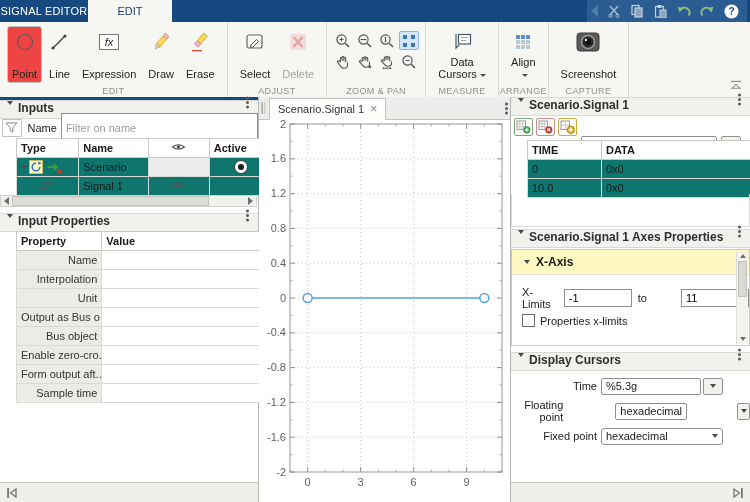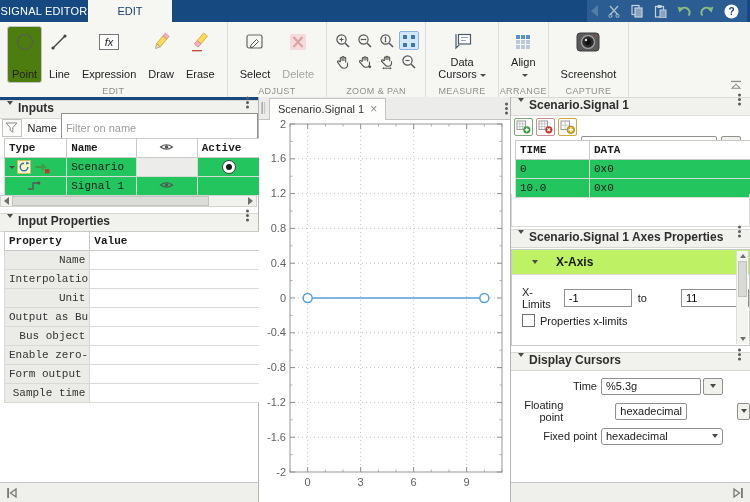--- a/index.html
+++ b/index.html
@@ -22,21 +22,21 @@
   .ribbon{position:absolute;left:0;top:22px;width:750px;height:75px;background:#f6f6f3;
           border-bottom:1px solid #cfcfcb;display:flex;}
   .rsec{position:relative;display:flex;align-items:flex-start;padding:3px 6px 12px 6px;
         border-right:1px solid #dcdcd8;}
   .rsec-label{position:absolute;left:0;right:0;bottom:1px;text-align:center;
         font-size:9px;color:#8f8f8c;letter-spacing:.4px;white-space:nowrap;}
   .rbtn{display:flex;flex-direction:column;align-items:center;justify-content:space-between;
         height:50px;padding:3px 4px 2px 4px;margin:1px;border:1px solid transparent;border-radius:3px;
         font-size:11px;color:#222;text-align:center;}
   .rbtn .ric{height:24px;display:flex;align-items:center;}
-  .rbtn.selected{background:#4d7c0f;border-color:#c2c2bf;}
+  .rbtn.selected{background:#ef4444;border-color:#c2c2bf;}
   .rbtn.disabled{color:#a4a4a2;}
   .blbl{line-height:12px;}
   .zgrid{display:grid;grid-template-columns:repeat(4,20px);grid-auto-rows:19px;gap:2px;margin-top:6px;}
   .zbtn{display:flex;align-items:center;justify-content:center;border:1px solid transparent;border-radius:2px;}
   .zbtn.selected{background:#d2e7f9;border-color:#8ab4dd;}
   .caret-down{width:0;height:0;border-left:3.5px solid transparent;border-right:3.5px solid transparent;
         border-top:4px solid #4a4a4a;display:inline-block;vertical-align:middle;}
   .caret-down.tiny{border-left-width:3px;border-right-width:3px;border-top-width:3.5px;margin-left:3px;}
   .minimize-ribbon{position:absolute;right:8px;bottom:4px;}
 
@@ -56,21 +56,21 @@
 
   
   .focus-bar{position:absolute;left:0;top:0;right:0;height:3px;background:#16497f;}
   .filter-row{position:absolute;left:0;top:21px;height:20px;width:100%;display:flex;align-items:center;}
   .tool-btn{width:20px;height:18px;margin-left:2px;border:1px solid #c2c2bf;background:#fbfbfa;
             display:inline-flex;align-items:center;justify-content:center;box-sizing:border-box;}
   .filter-lbl{font-size:11px;margin:0 4px 0 6px;color:#222;}
   .filter-input{width:192px;height:14px;border:1px solid #8f8f8c;font-size:11px;padding:7px 4px;
             font-family:"Liberation Sans",sans-serif;color:#222;}
   .filter-input::placeholder{color:#9b9b98;}
-  table.grid-tbl{border-collapse:collapse;table-layout:fixed;position:absolute;left:4px;background:#22c55e;font-family:Liberation Mono, monospace;}
+  table.grid-tbl{border-collapse:collapse;table-layout:fixed;position:absolute;left:16px;background:#0f766e;}
   table.grid-tbl td{border:1px solid #d9d9d6;height:18px;font-size:11px;padding:0 4px;overflow:hidden;
             white-space:nowrap;}
   tr.thead td{font-weight:bold;background:#fff;border-color:#c9c9c6;}
   td.c{text-align:center;}
   td.dim{background:#ececea;}
   .type-cell{display:flex;align-items:center;gap:2px;}
   .radio{width:12px;height:12px;border:1px solid #3c3c3c;border-radius:50%;display:inline-flex;
          align-items:center;justify-content:center;background:#fff;}
   .radio-dot{width:6px;height:6px;border-radius:50%;background:#1a1a1a;}
   .hscroll{position:absolute;left:0;top:98px;width:257px;height:12px;background:#f1f1ee;
@@ -103,22 +103,22 @@
   .rp-btn.del{border:1px solid #c98f8f;}
   .rp-btn.ins{border:1px solid #cfa93e;}
   .combo{height:17px;border:1px solid #8f8f8c;background:#fff;font-size:11px;display:flex;
          align-items:center;padding:0 4px;box-sizing:border-box;border-radius:2px;}
   .combo-btn{height:17px;width:20px;border:1px solid #8f8f8c;background:#f1f1ee;border-radius:2px;
          display:flex;align-items:center;justify-content:center;box-sizing:border-box;margin-left:2px;}
   .rp-combo{position:absolute;left:70px;top:21px;width:136px;}
   .rp-combo-btn{position:absolute;left:208px;top:21px;}
   .tbl-empty{position:absolute;left:0;top:97px;width:237px;height:32px;border:1px solid #d9d9d6;border-top:none;}
   .axes-box{position:absolute;left:0;top:152px;width:237px;height:95px;border:1px solid #c9c9c6;background:#fff;}
-  .xaxis-hdr{height:24px;border-bottom:1px solid #ddddda;background:#bef264;display:flex;align-items:center;
-         gap:18px;padding:0 20px;font-weight:bold;font-size:12px;}
+  .xaxis-hdr{height:24px;border-bottom:1px solid #ddddda;background:#fef9c3;display:flex;align-items:center;
+         gap:6px;padding:0 12px;font-weight:bold;font-size:12px;}
   .xlim-row{position:absolute;left:0;top:38px;height:20px;display:flex;align-items:center;font-size:11px;}
   .num-input{width:58px;height:14px;border:1px solid #8f8f8c;font-size:11px;padding:1px 4px;
          font-family:"Liberation Sans",sans-serif;margin-left:28px;}
   .chk-row{position:absolute;left:10px;top:64px;display:flex;align-items:center;gap:5px;font-size:11px;}
   .chk{width:11px;height:11px;border:1px solid #6e6e6c;background:#fff;display:inline-block;}
   .vscroll{position:absolute;right:1px;top:1px;bottom:1px;width:11px;background:#f3f3f0;
          border-left:1px solid #ddddda;display:flex;flex-direction:column;align-items:center;}
   .tri-up{width:0;height:0;border-left:3.5px solid transparent;border-right:3.5px solid transparent;
          border-bottom:4px solid #6e6e6c;margin:3px 0;}
   .tri-dn{width:0;height:0;border-left:3.5px solid transparent;border-right:3.5px solid transparent;

